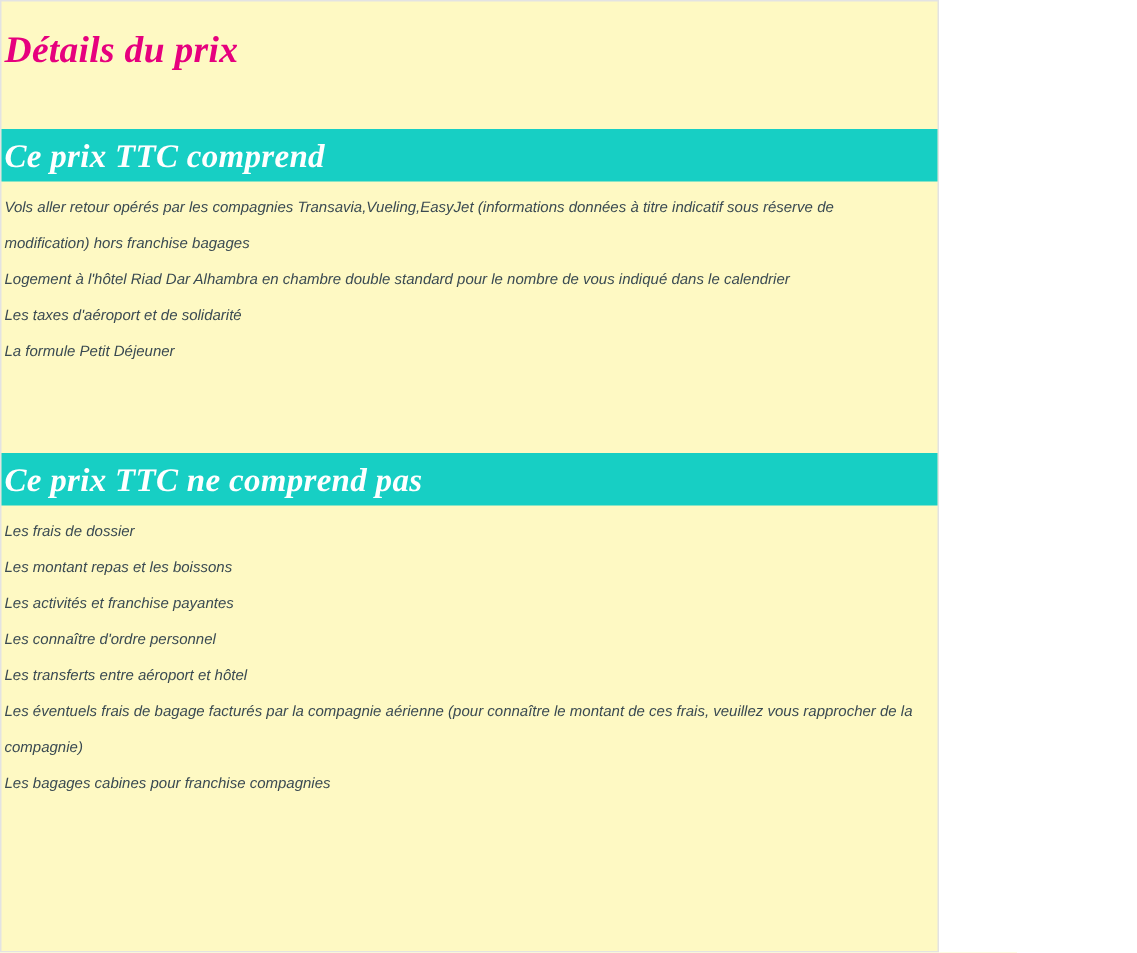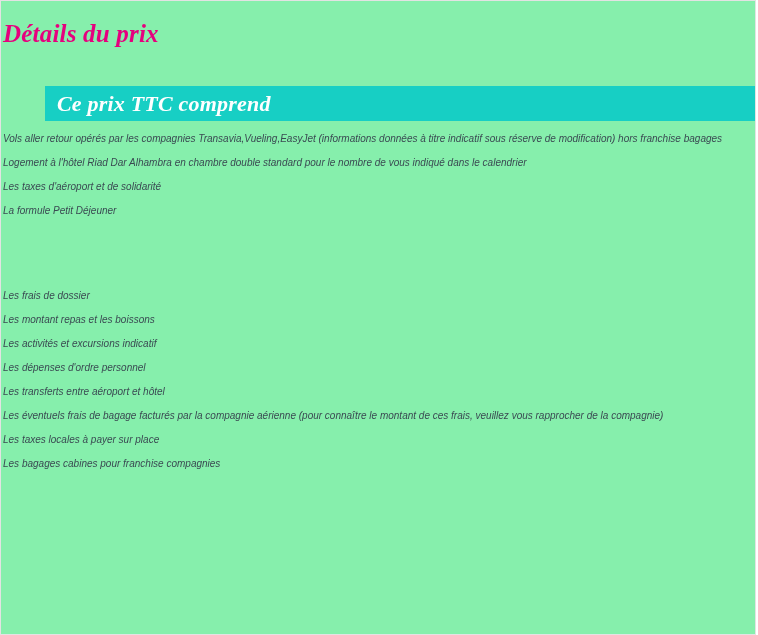--- a/index.html
+++ b/index.html
@@ -8,25 +8,25 @@
   }
   body {
     width: 758px;
     height: 635px;
     background: #ffffff;
     font-family: "Liberation Serif", serif;
     overflow: hidden;
   }
   .page {
     position: relative;
-    width: 756px;
+    width: 626px;
     height: 635px;
     box-sizing: border-box;
     border: 1px solid #e3e3e3;
-    background: #86efac;
+    background: #fef9c3;
   }
   .page-title {
     margin: 0;
     padding: 18px 0 0 2px;
     font-family: "Liberation Serif", serif;
     font-style: italic;
     font-weight: bold;
     font-size: 25px;
     line-height: 30px;
     color: #e6007e;
@@ -39,23 +39,22 @@
     margin-top: 37px;
   }
   .section-excluded {
     margin-top: 55px;
   }
   .section-header {
     background: #17cfc4;
     height: 35px;
     display: flex;
     align-items: center;
-    padding-left: 12px;
+    padding-left: 2px;
     box-sizing: border-box;
-    margin-left: 44px;
   }
   .section-header-text {
     font-family: "Liberation Serif", serif;
     font-style: italic;
     font-weight: bold;
     font-size: 22px;
     line-height: 24px;
     color: #ffffff;
     letter-spacing: 0.2px;
   }
@@ -87,25 +86,27 @@
     </div>
     <ul class="section-list">
       <li>Vols aller retour opérés par les compagnies Transavia,Vueling,EasyJet (informations données à titre indicatif sous réserve de modification) hors franchise bagages</li>
       <li>Logement à l'hôtel Riad Dar Alhambra en chambre double standard pour le nombre de vous indiqué dans le calendrier</li>
       <li>Les taxes d'aéroport et de solidarité</li>
       <li>La formule Petit Déjeuner</li>
     </ul>
   </div>
 
   <div class="section section-excluded">
+    <div class="section-header">
+      <span class="section-header-text">Ce prix TTC ne comprend pas</span>
+    </div>
     <ul class="section-list">
       <li>Les frais de dossier</li>
       <li>Les montant repas et les boissons</li>
-      <li>Les activités et excursions indicatif</li>
-      <li>Les dépenses d'ordre personnel</li>
+      <li>Les activités et franchise payantes</li>
+      <li>Les connaître d'ordre personnel</li>
       <li>Les transferts entre aéroport et hôtel</li>
       <li>Les éventuels frais de bagage facturés par la compagnie aérienne (pour connaître le montant de ces frais, veuillez vous rapprocher de la compagnie)</li>
-      <li>Les taxes locales à payer sur place</li>
       <li>Les bagages cabines pour franchise compagnies</li>
     </ul>
   </div>
 
 </div>
 
 </body></html>

